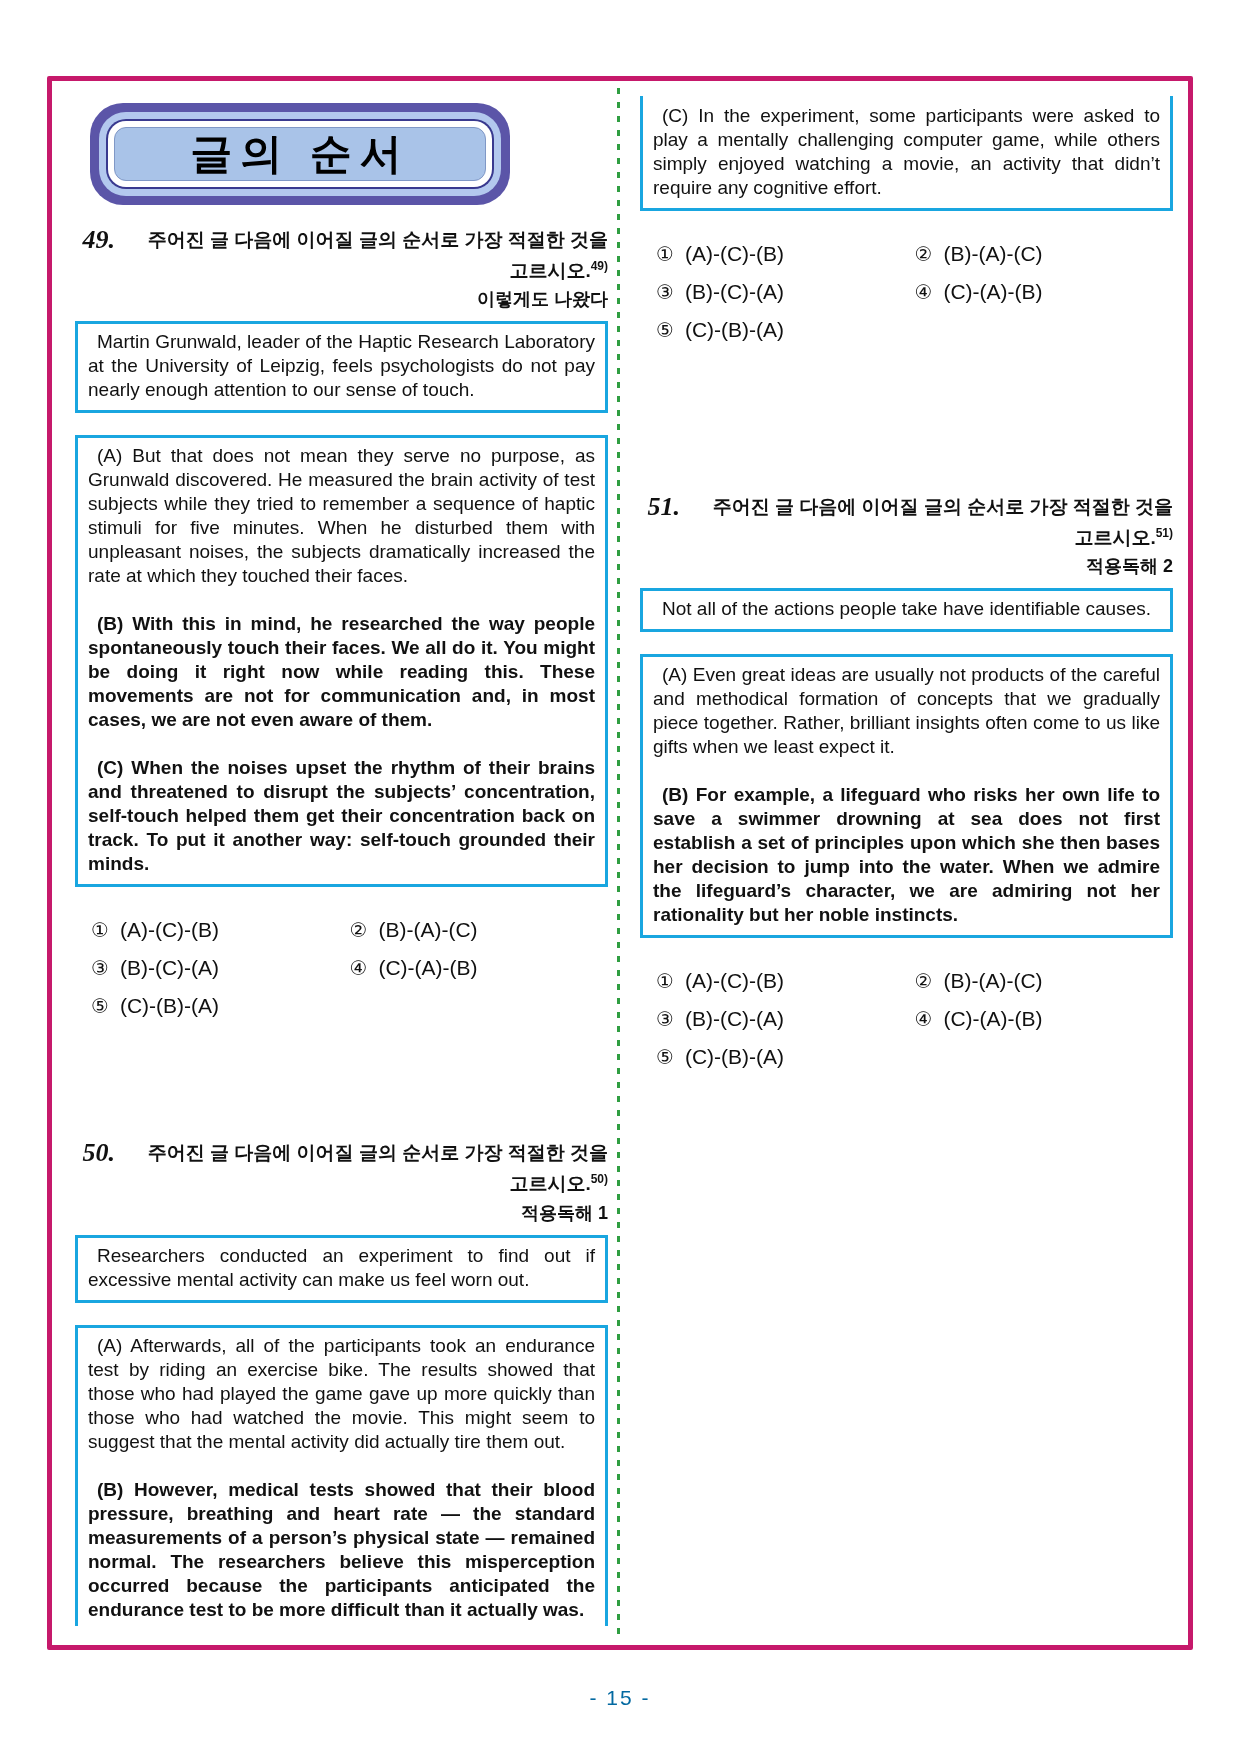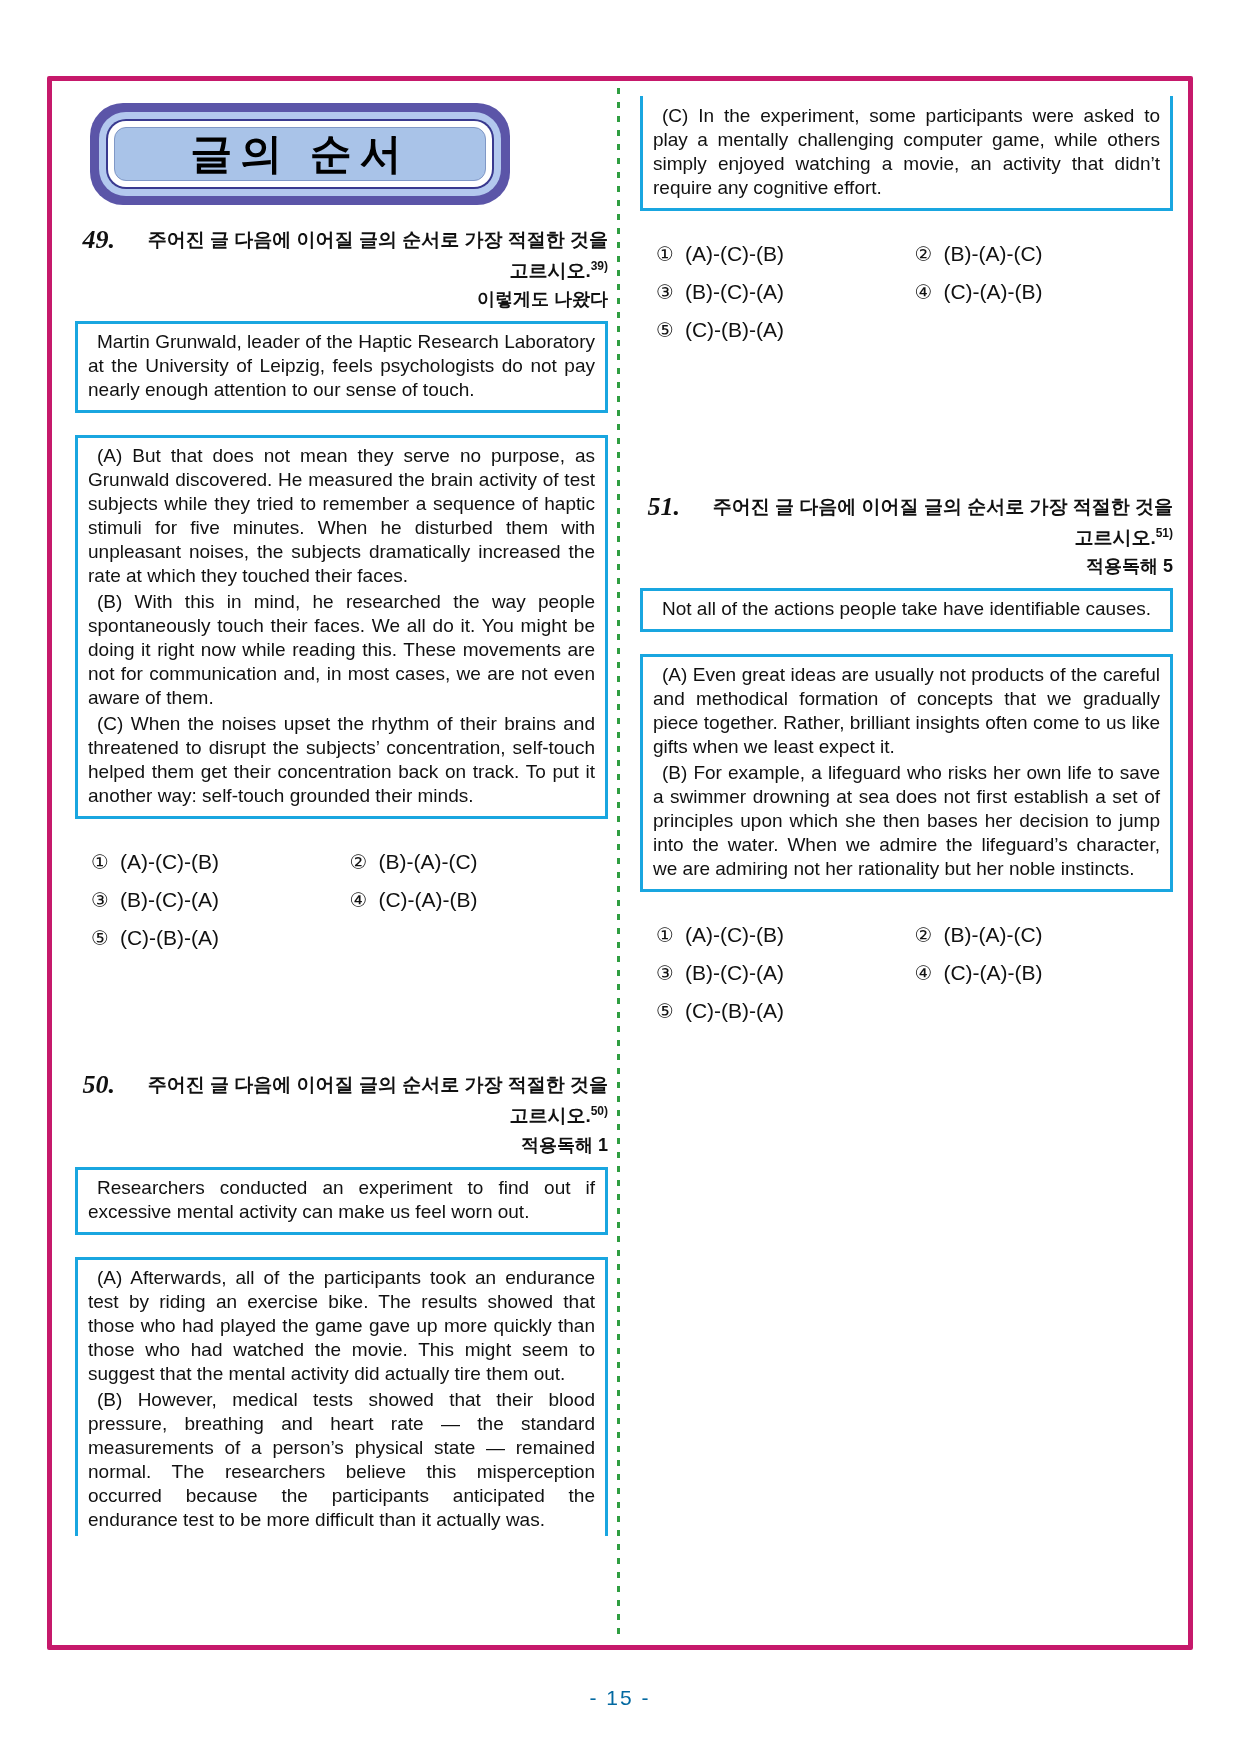--- a/index.html
+++ b/index.html
@@ -40,21 +40,21 @@
   .q-sub{font-size:18px;font-weight:bold;margin-top:2px;}
   sup.fn{font-size:12px;font-weight:bold;}
 
   
   .passage{
     border:3px solid #19a6e0;box-sizing:border-box;
     padding:6px 10px 8px 10px;font-size:19px;line-height:24px;
     text-align:justify;margin:0 0 0 0;
   }
   .passage p{margin:0;text-indent:9px;}
-  .passage p + p{margin-top:2px;}
+  .passage p + p{margin-top:24px;font-weight:bold;}
   .clip-bottom{border-bottom:none;padding-bottom:4px;}
   .clip-top{border-top:none;padding-top:8px;}
 
   
   .options{
     display:grid;grid-template-columns:1fr 1fr;row-gap:12px;
     padding-left:16px;margin-top:30px;font-size:21px;line-height:26px;
   }
   .option{display:flex;align-items:baseline;gap:11px;}
   .opt-marker{font-size:20px;}
@@ -80,21 +80,21 @@
 
     <div class="title-wrap">
       <div class="title-core">
         <span class="title-text">글의 순서</span>
       </div>
     </div>
 
     <div class="q-header mt-hdr">
       <span class="q-num">49.</span>
       <span class="q-body">
-        <span>주어진 글 다음에 이어질 글의 순서로 가장 적절한 것을 고르시오.</span><sup class="fn">39)</sup>
+        <span>주어진 글 다음에 이어질 글의 순서로 가장 적절한 것을 고르시오.</span><sup class="fn">49)</sup>
         <div class="q-sub">이렇게도 나왔다</div>
       </span>
     </div>
 
     <div class="passage">
       <p>Martin Grunwald, leader of the Haptic Research Laboratory at the University of Leipzig, feels psychologists do not pay nearly enough attention to our sense of touch.</p>
     </div>
 
     <div class="passage mt-box">
       <p>(A) But that does not mean they serve no purpose, as Grunwald discovered. He measured the brain activity of test subjects while they tried to remember a sequence of haptic stimuli for five minutes. When he disturbed them with unpleasant noises, the subjects dramatically increased the rate at which they touched their faces.</p>
@@ -173,21 +173,21 @@
         <span>(C)-(B)-(A)</span>
       </div>
     </div>
 
     <div class="sp-b"></div>
 
     <div class="q-header mt-hdr">
       <span class="q-num">51.</span>
       <span class="q-body">
         <span>주어진 글 다음에 이어질 글의 순서로 가장 적절한 것을 고르시오.</span><sup class="fn">51)</sup>
-        <div class="q-sub">적용독해 5</div>
+        <div class="q-sub">적용독해 2</div>
       </span>
     </div>
 
     <div class="passage">
       <p>Not all of the actions people take have identifiable causes.</p>
     </div>
 
     <div class="passage mt-box">
       <p>(A) Even great ideas are usually not products of the careful and methodical formation of concepts that we gradually piece together. Rather, brilliant insights often come to us like gifts when we least expect it.</p>
       <p>(B) For example, a lifeguard who risks her own life to save a swimmer drowning at sea does not first establish a set of principles upon which she then bases her decision to jump into the water. When we admire the lifeguard’s character, we are admiring not her rationality but her noble instincts.</p>

